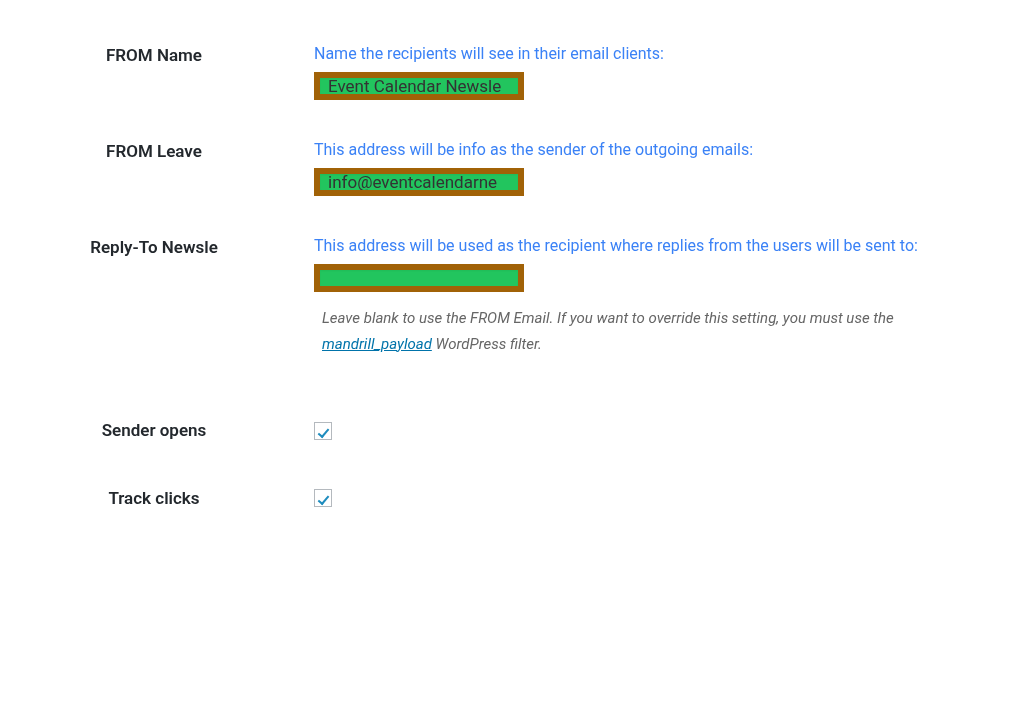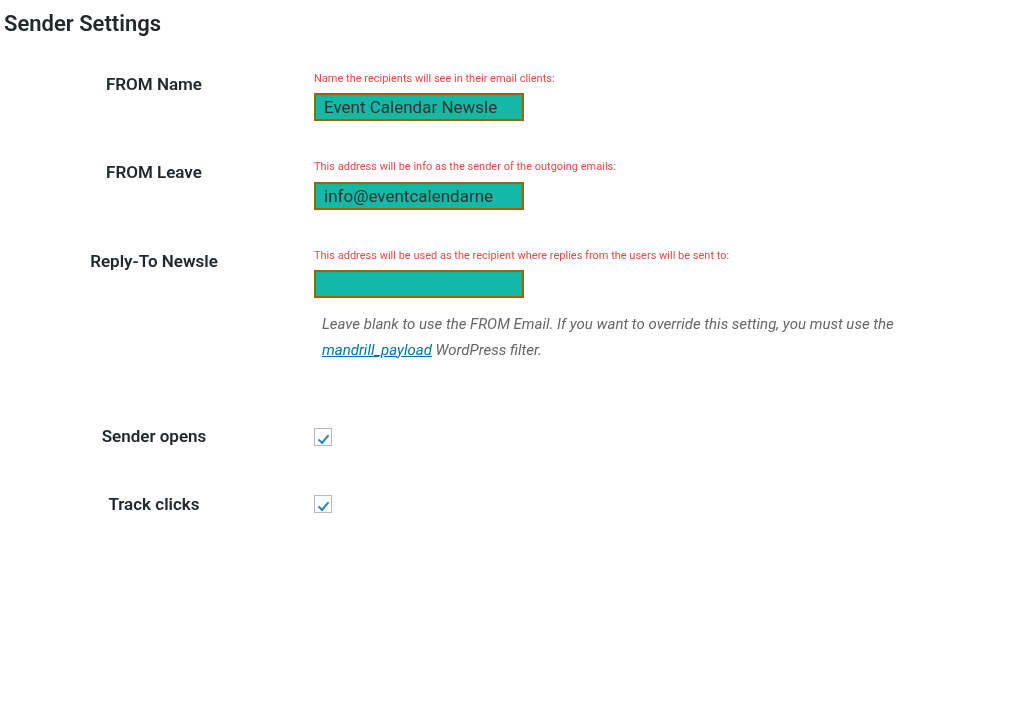--- a/index.html
+++ b/index.html
@@ -43,32 +43,32 @@
       line-height: 1.3;
     }
     .form-table td {
       padding: 18px 10px 20px 0;
       vertical-align: top;
       font-size: 17px;
       color: #444;
       line-height: 1.5;
     }
     .description-text {
-      font-size: 11px;
-      color: #ef4444;
+      font-size: 16px;
+      color: #3b82f6;
       margin-bottom: 6px;
     }
     input[type="text"] {
       width: 210px;
       height: 28px;
       padding: 2px 8px;
       font-size: 17px;
       color: #333;
-      border: 2px solid #a16207;
-      background: #14b8a6;
+      border: 6px solid #a16207;
+      background: #22c55e;
       box-shadow: inset 0 1px 2px rgba(0,0,0,0.05);
       font-family: inherit;
     }
     .help-note {
       font-size: 15px;
       font-style: italic;
       color: #666;
       margin-top: 14px;
       line-height: 1.7;
       margin-left: 8px;
@@ -111,21 +111,20 @@
     .tracking-table td {
       padding-top: 20px;
       padding-bottom: 22px;
     }
   </style>
 </head>
 <body>
 
 <div class="wrap">
 
-  <h2>Sender Settings</h2>
 
   <table class="form-table">
     <tbody>
         <tr>
       <th>FROM Name</th>
       <td>
         <div class="description-text">Name the recipients will see in their email clients:</div>
         <input type="text" value="Event Calendar Newsle" style="">
       </td>
     </tr>

